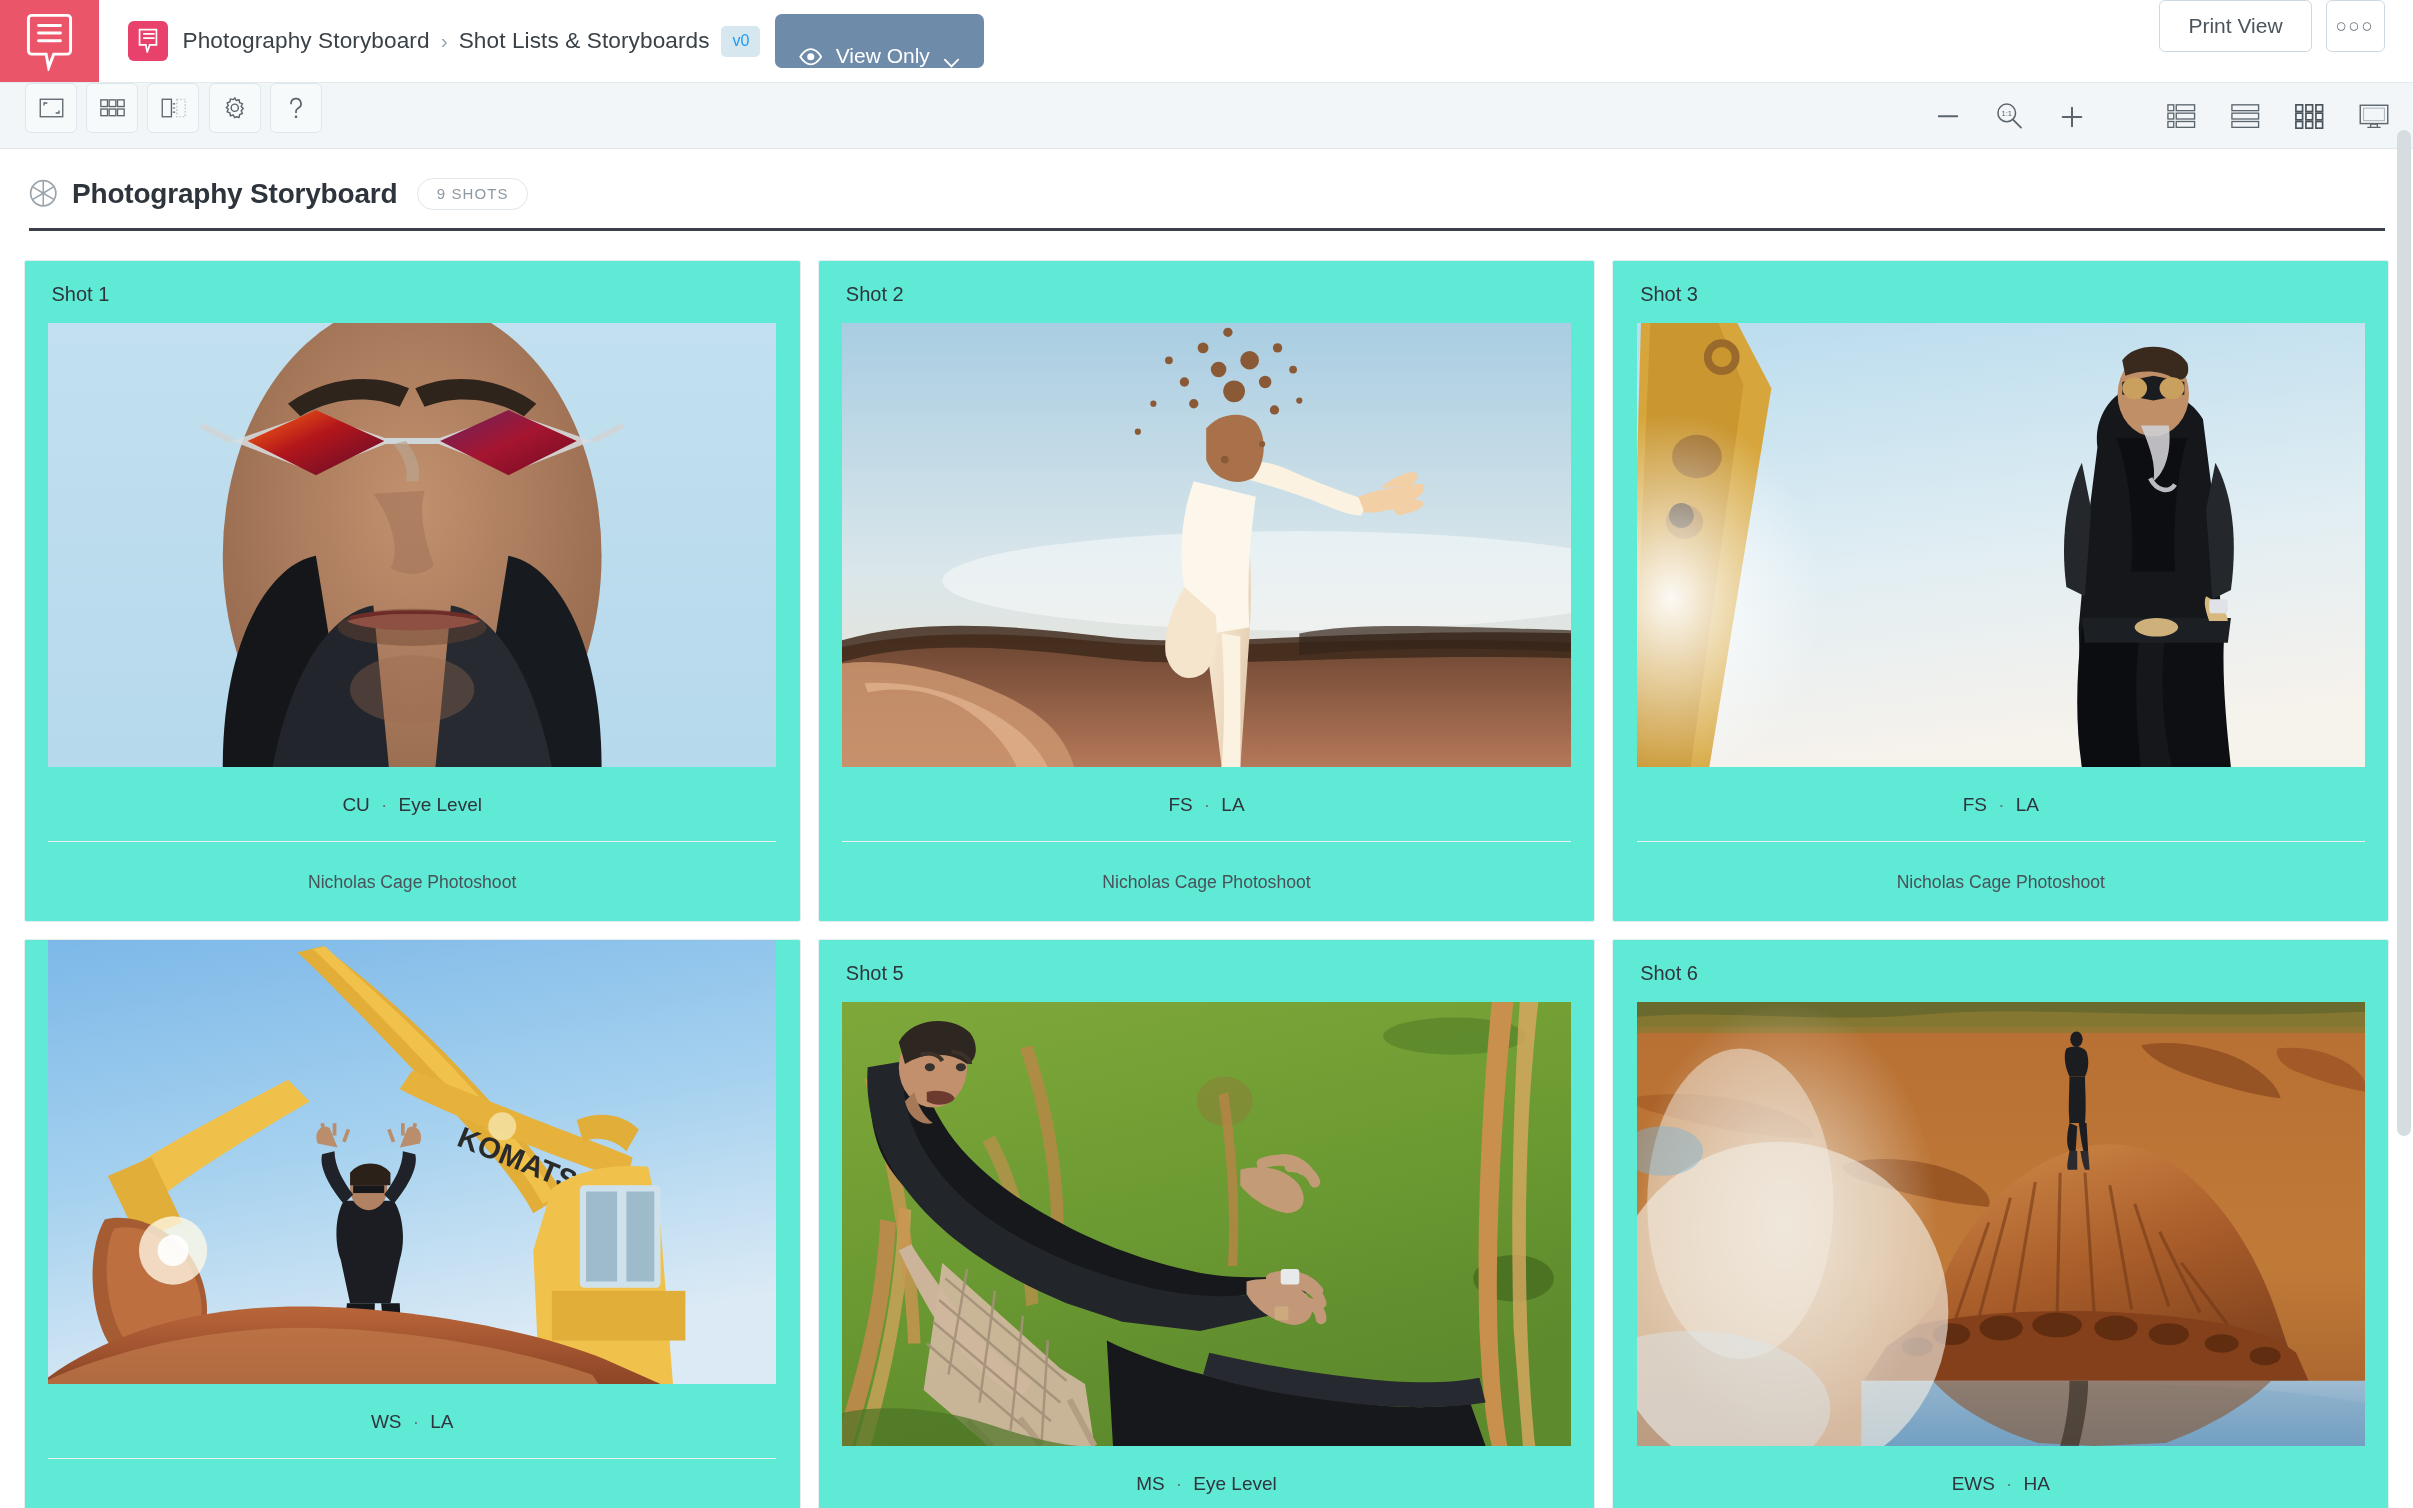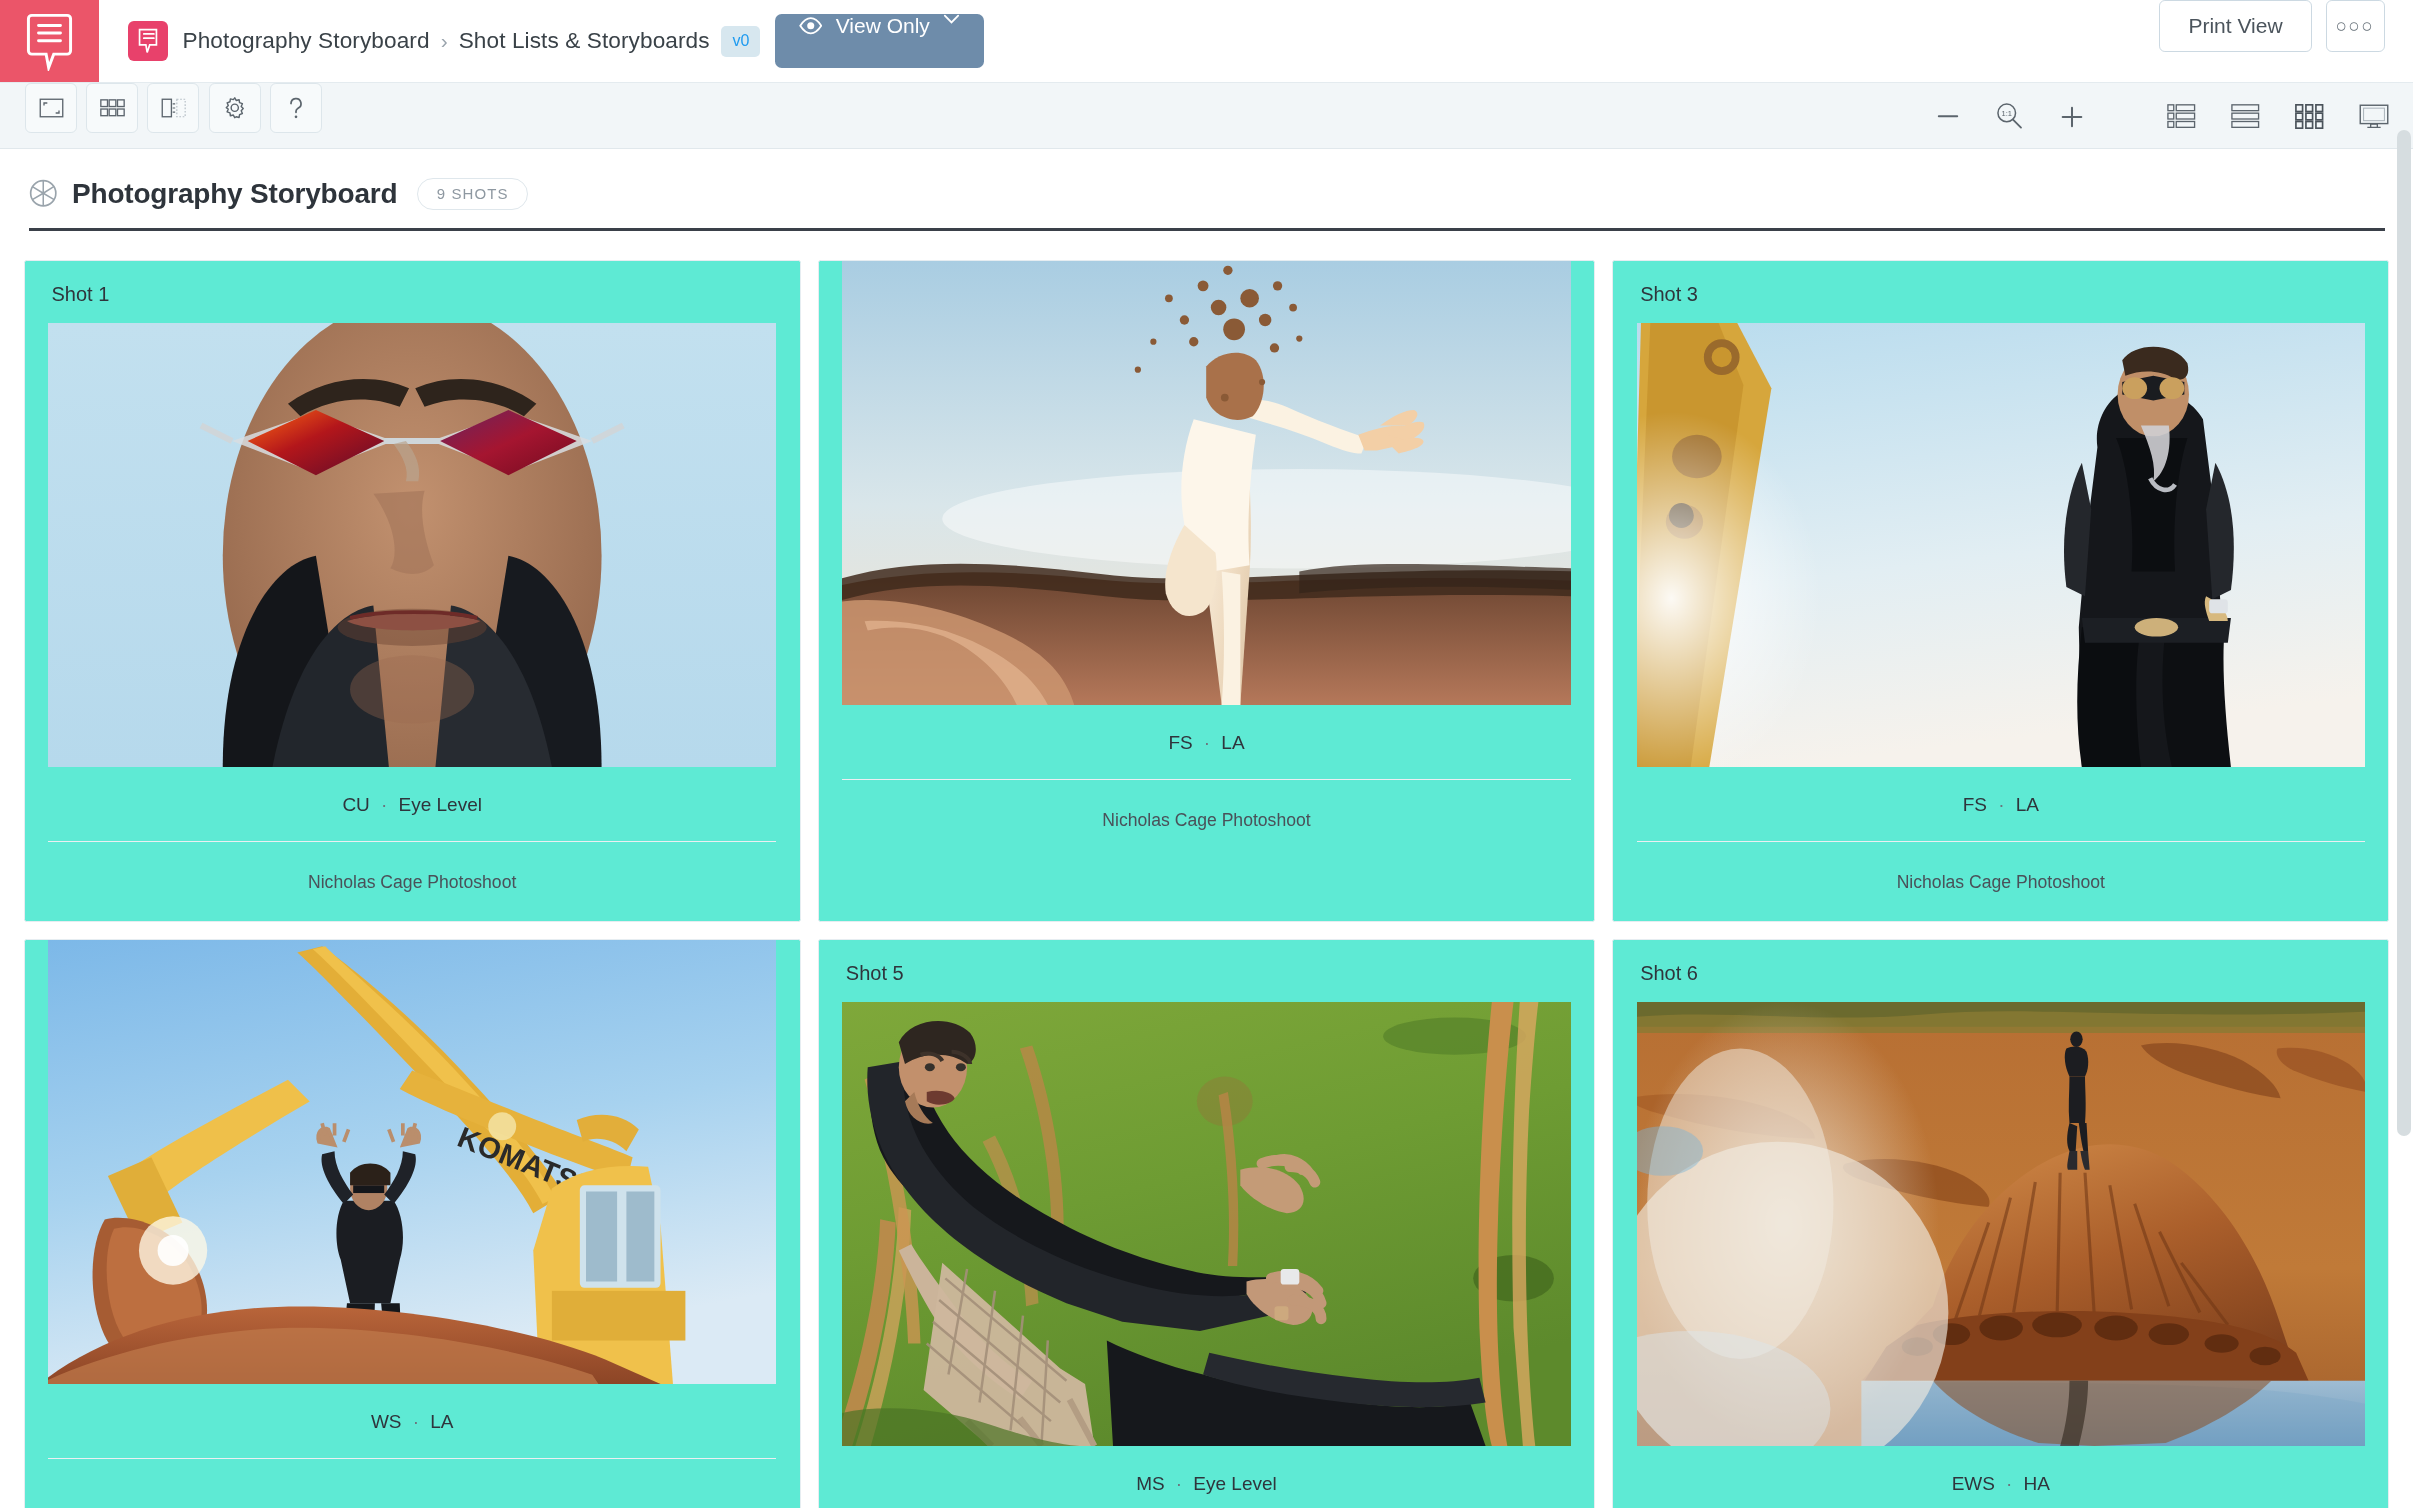--- a/index.html
+++ b/index.html
@@ -60,21 +60,21 @@
     margin-left: 11.7px;
     line-height: 1;
   }
   .viewonly {
     margin-left: 15px;
     background: #6e8caa;
     color: #ffffff;
     border-radius: 6.7px;
     height: 54px;
     padding: 0 23.5px;
-    display: flex; align-items: flex-start; gap: 13.4px;
+    display: flex; align-items: flex-end; gap: 13.4px;
     font-size: 21px;
     border: none;
     cursor: pointer;
   }
   .eye-ic { width: 23.5px; height: 23.5px; display:block; }
   .chev { width: 17px; height: 10px; display:block; }
 
   .topbar-right {
     position: absolute;
     right: 28.5px; top: 0; height: 82px;
@@ -431,20 +431,21 @@
     </div>
     <div class="meta">
       <span>CU</span>
       <span class="dot">·</span>
       <span>Eye Level</span>
     </div>
     <div class="caption">Nicholas Cage Photoshoot</div>
   </div>
 
   <div class="card">
+    <div class="card-head">Shot 2</div>
     <div class="thumb">
       <svg viewBox="0 0 480 286" preserveAspectRatio="xMidYMid slice">
         <defs>
           <linearGradient id="s2sky" x1="0" y1="0" x2="0" y2="1">
             <stop offset="0" stop-color="#a9cde2"></stop>
               <stop offset="0.55" stop-color="#d9e6ea"></stop>
               <stop offset="1" stop-color="#f2e3d0"></stop>
           </linearGradient>
           <linearGradient id="s2suit" x1="0" y1="0" x2="1" y2="1">
             <stop offset="0" stop-color="#fdf4e6"></stop>

